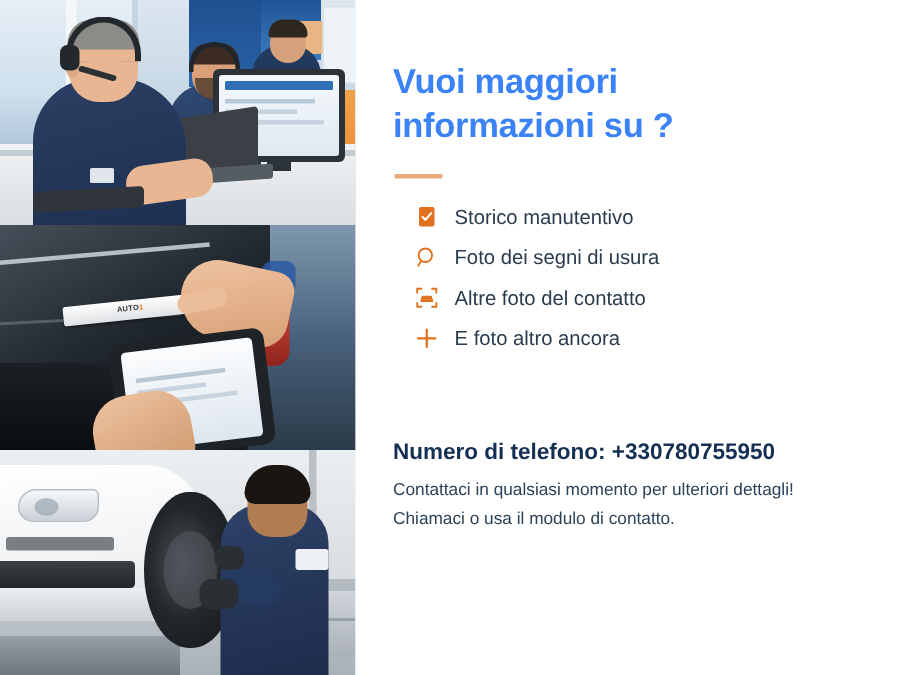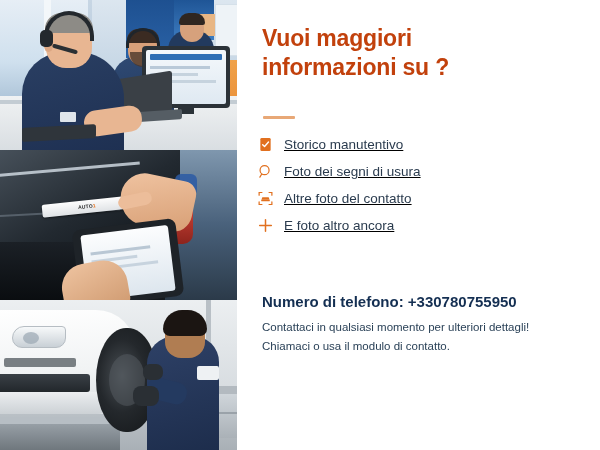--- a/index.html
+++ b/index.html
@@ -167,26 +167,26 @@
   .p3 .mech-arm { position:absolute; right:50px; top:80px; width:40px; height:22px;
       background:#243a60; border-radius:10px; transform:rotate(14deg); }
   .p3 .glove { position:absolute; right:78px; top:86px; width:26px; height:20px;
       background:#2a2f34; border-radius:8px; }
   .p3 .glove2 { position:absolute; right:74px; top:64px; width:20px; height:16px;
       background:#2a2f34; border-radius:7px; }
 
   
   .panel { position:relative; flex:1; height:450px; background:#ffffff; padding:0; }
 
-  .heading { position:absolute; left:25px; top:24px; width:230px;
-     font-size:23px; line-height:1.28; font-weight:bold; color:#c2410c; letter-spacing:-.2px; }
+  .heading { position:absolute; left:25px; top:40px; width:230px;
+     font-size:23px; line-height:1.28; font-weight:bold; color:#3b82f6; letter-spacing:-.2px; }
   .rule { position:absolute; left:26px; top:116px; width:32px; height:3px;
      background:#e8a877; border-radius:1px; }
 
-  .list { position:absolute; left:21px; top:131px; width:290px;text-decoration:underline; }
+  .list { position:absolute; left:40px; top:131px; width:290px; }
   .li { display:flex; align-items:center; height:27px; }
   .li .ico { width:26px; flex:none; display:flex; align-items:center; justify-content:flex-start;
      color:#e1701f; }
   .li .txt { font-size:13.5px; color:#2a3b4e; }
 
   .phone { position:absolute; left:25px; top:293px; font-size:15px; font-weight:bold; color:#142f52; }
   .sub { position:absolute; left:25px; top:318px; width:300px;
      font-size:11.5px; line-height:1.62; color:#2b4258; }
 </style>
 </head>

